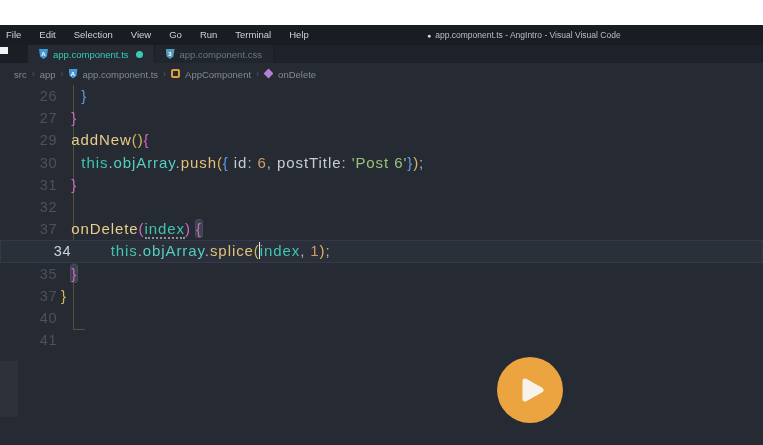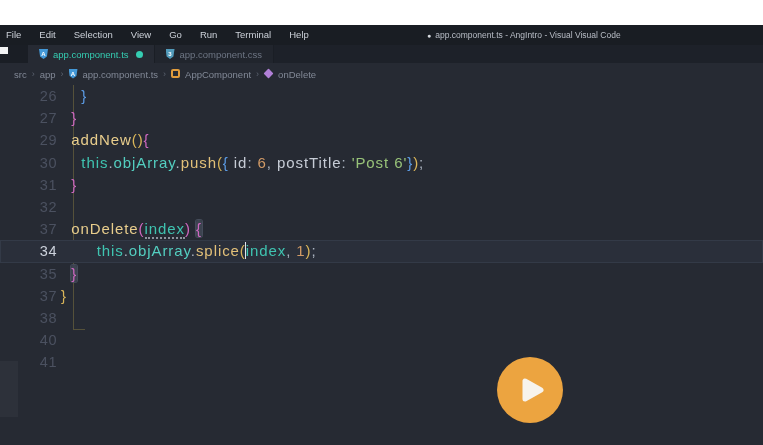--- a/index.html
+++ b/index.html
@@ -48,21 +48,21 @@
   .sym.class-sym  { border:2px solid #e19c3c; border-radius:2px; transform:rotate(0deg); }
   .sym.method-sym { background:#b180d7; transform:rotate(45deg) scale(.78); border-radius:1px; }
 
   
   .editor { position:absolute; left:0; top:60px; width:100%; height:360px;
             background:#262a33; font-family:Liberation Sans, sans-serif; }
   .guide-v { position:absolute; left:73px; top:0; width:1px; height:245px; background:#55513a; }
   .guide-h { position:absolute; left:73px; top:244px; width:12px; height:1px; background:#55513a; }
 
   .line { display:flex; height:22.2px; align-items:center; position:relative; }
-  .line.cur { background:#2a2f3a; box-shadow:inset 0 0 0 1px #333a47; }
+  .line.cur { background:#2a2f3a; box-shadow:inset 0 0 0 1px #333a47;padding-left:14px; }
   .ln { width:61px; flex:0 0 auto; text-align:right; padding-right:4px;
         font-size:14.5px; color:#4b5160; letter-spacing:0.5px; }
   .line.cur .ln { color:#ccd2dc; }
   pre.code { margin:0; font-family:inherit; font-size:15px; letter-spacing:0.92px;
              line-height:22.2px; white-space:pre; color:#aab2bf; }
   pre.code span { color:inherit; }
   .tok-box { background:#3d4350; border-radius:2px; box-shadow:0 0 0 1px #454c5a; }
   .tok-u { border-bottom:2px dotted #8d939e; }
   .caret { display:inline-block; width:1.5px; height:17px; background:#e0e4eb;
            vertical-align:text-bottom; margin:0 -0.8px; }
@@ -176,24 +176,20 @@
         </div>
         <div class="line">
           <span class="ln">35</span>
           <pre class="code"><span>  </span><span class="tok-box" style="color: rgb(207, 104, 193);">}</span></pre>
         </div>
         <div class="line">
           <span class="ln">37</span>
           <pre class="code"><span style="color: rgb(217, 181, 89);">}</span></pre>
         </div>
         <div class="line">
-          <span class="ln">38</span>
-          <pre class="code"></pre>
-        </div>
-        <div class="line">
           <span class="ln">40</span>
           <pre class="code"></pre>
         </div>
         <div class="line">
           <span class="ln">41</span>
           <pre class="code"></pre>
         </div>
       </div>
     <div class="left-block"></div>
     <div class="play-btn">

